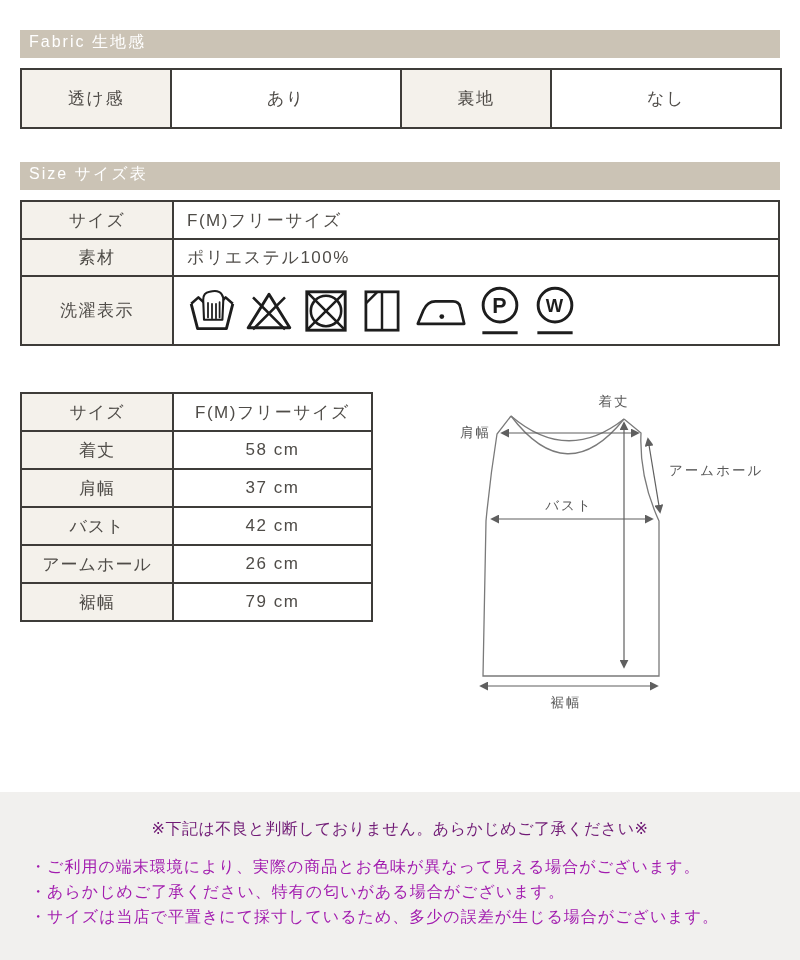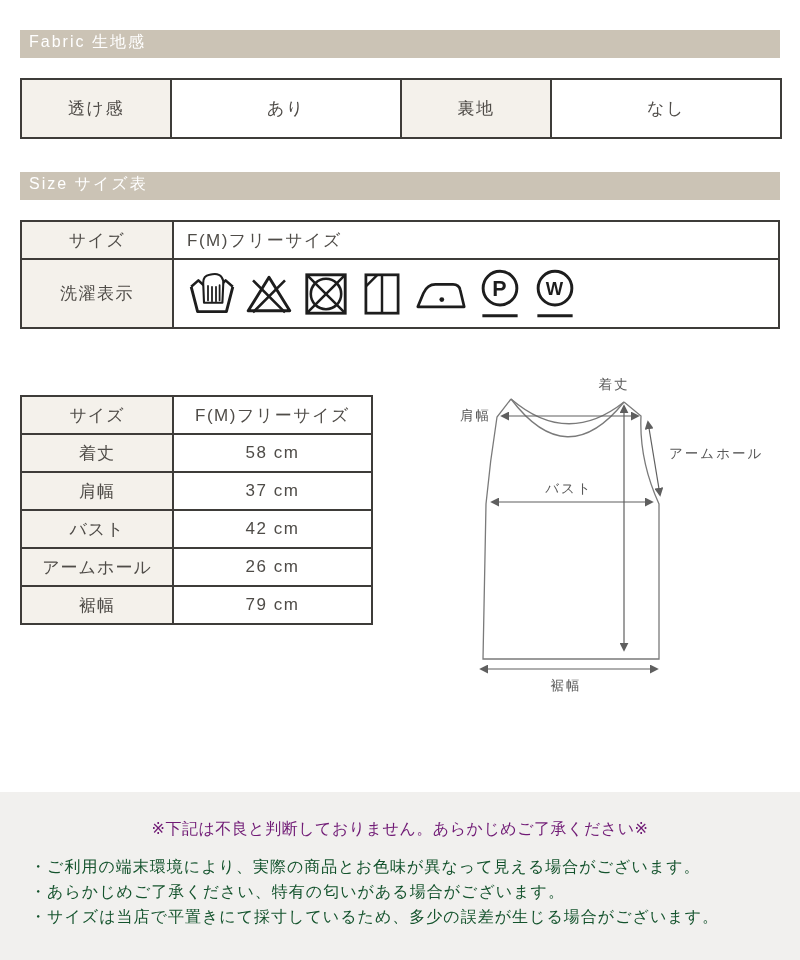--- a/index.html
+++ b/index.html
@@ -7,21 +7,21 @@
     width:800px;height:960px;overflow:hidden;background:#ffffff;
     font-family:"Liberation Sans","DejaVu Sans",sans-serif;
     color:#4f4c48;display:flex;flex-direction:column;
   }
   .content{padding:30px 20px 0 20px;flex:none;}
   .section-bar{
     height:28px;line-height:23px;background:#cbc3b5;color:#ffffff;
     font-size:16px;letter-spacing:2px;padding-left:9px;margin-bottom:10px;
   }
   .bar2{margin-top:33px;}
-  table{border-collapse:collapse;table-layout:fixed;margin-top:20px;}
+  table{border-collapse:collapse;table-layout:fixed;}
   table td{border:2px solid #3e3c39;font-size:17px;letter-spacing:1.5px;}
   td.lab{background:#f4f1eb;text-align:center;}
   td.val{background:#ffffff;text-align:center;border-radius:26px;}
   .t1{width:760px;}
   .t1 td{height:55px;}
   .t2{width:760px;}
   .t2 td.lab{width:148px;}
   .t2 .r1 td{height:34px;}
   .t2 .r2 td{height:33px;}
   .t2 .r3 td{height:65px;}
@@ -34,21 +34,21 @@
   .t3 td.lab{width:148px;letter-spacing:1px;}
   .diagram-wrap{flex:none;margin-left:28px;margin-top:-6px;}
   .notice{
     margin-top:auto;background:#f1f0ee;height:168px;box-sizing:border-box;
     padding:27px 20px 0 20px;
   }
   .notice-title{
     margin:0;text-align:center;color:#701a75;font-size:16px;letter-spacing:.5px;
   }
   .notice-items{margin:14px 0 0 10px;}
-  .notice-items p{margin:0;font-size:16px;line-height:25px;letter-spacing:1px;color:#14532d;}
+  .notice-items p{margin:0;font-size:16px;line-height:25px;letter-spacing:1px;color:#a21caf;}
   .icon-stroke{stroke:#1d1d1d;fill:none;}
 </style>
 </head>
 <body>
 
 <div class="content">
 
   <div class="section-bar">
     <span>Fabric 生地感</span>
   </div>
@@ -73,20 +73,24 @@
   <div class="section-bar bar2">
     <span>Size サイズ表</span>
   </div>
 
   <table class="t2">
     <tbody>
         <tr class="r1">
       <td class="lab">サイズ</td>
       <td class="val">F(M)フリーサイズ</td>
     </tr>
+    <tr class="r2">
+      <td class="lab">素材</td>
+      <td class="val">ポリエステル100%</td>
+    </tr>
     <tr class="r3">
       <td class="lab">洗濯表示</td>
       <td class="val">
         <div class="care-icons">
 
           <svg width="48" height="48" viewBox="0 0 60 60">
             <path class="icon-stroke" stroke-width="3.6" stroke-linejoin="round" d="M4 21 L12 52 L48 52 L56 21"></path>
             <path class="icon-stroke" stroke-width="3.2" stroke-linejoin="round" d="M4 21 L13 13 L20 19.5"></path>
             <path class="icon-stroke" stroke-width="3.2" stroke-linejoin="round" d="M40 19.5 L47 13 L56 21"></path>
             <path d="M20 41 L19 16 Q19 7 27 6 Q38 3 42 9 Q45 13 44 19 L43 41 Z" fill="#ffffff" stroke="#1d1d1d" stroke-width="2.6" stroke-linejoin="round"></path>

